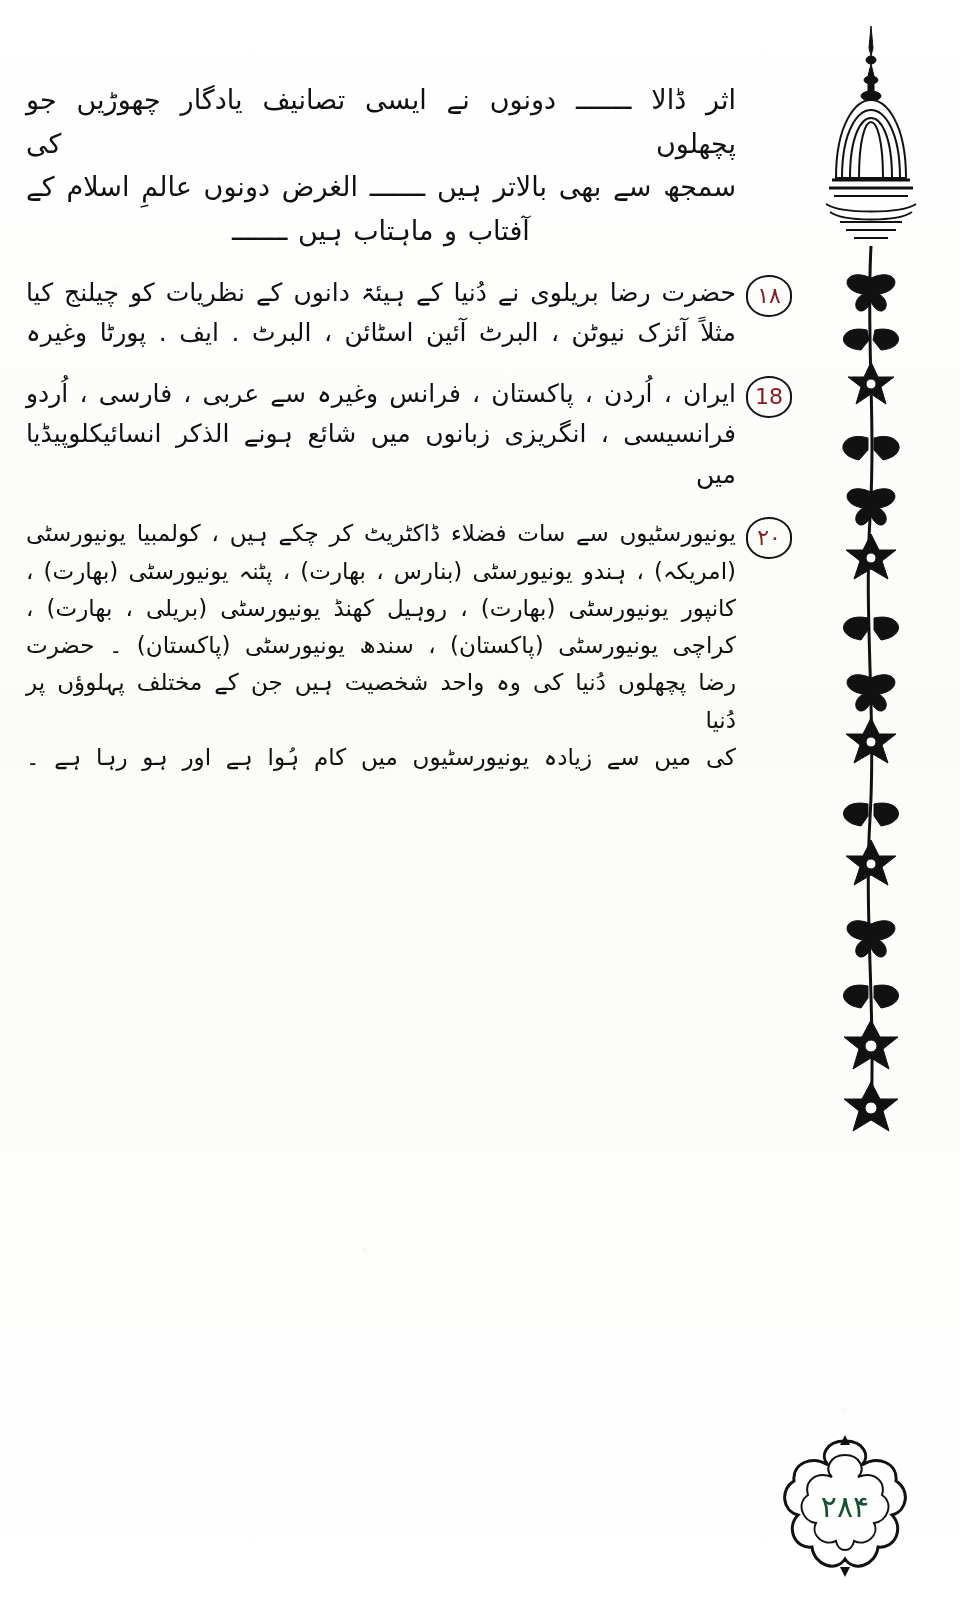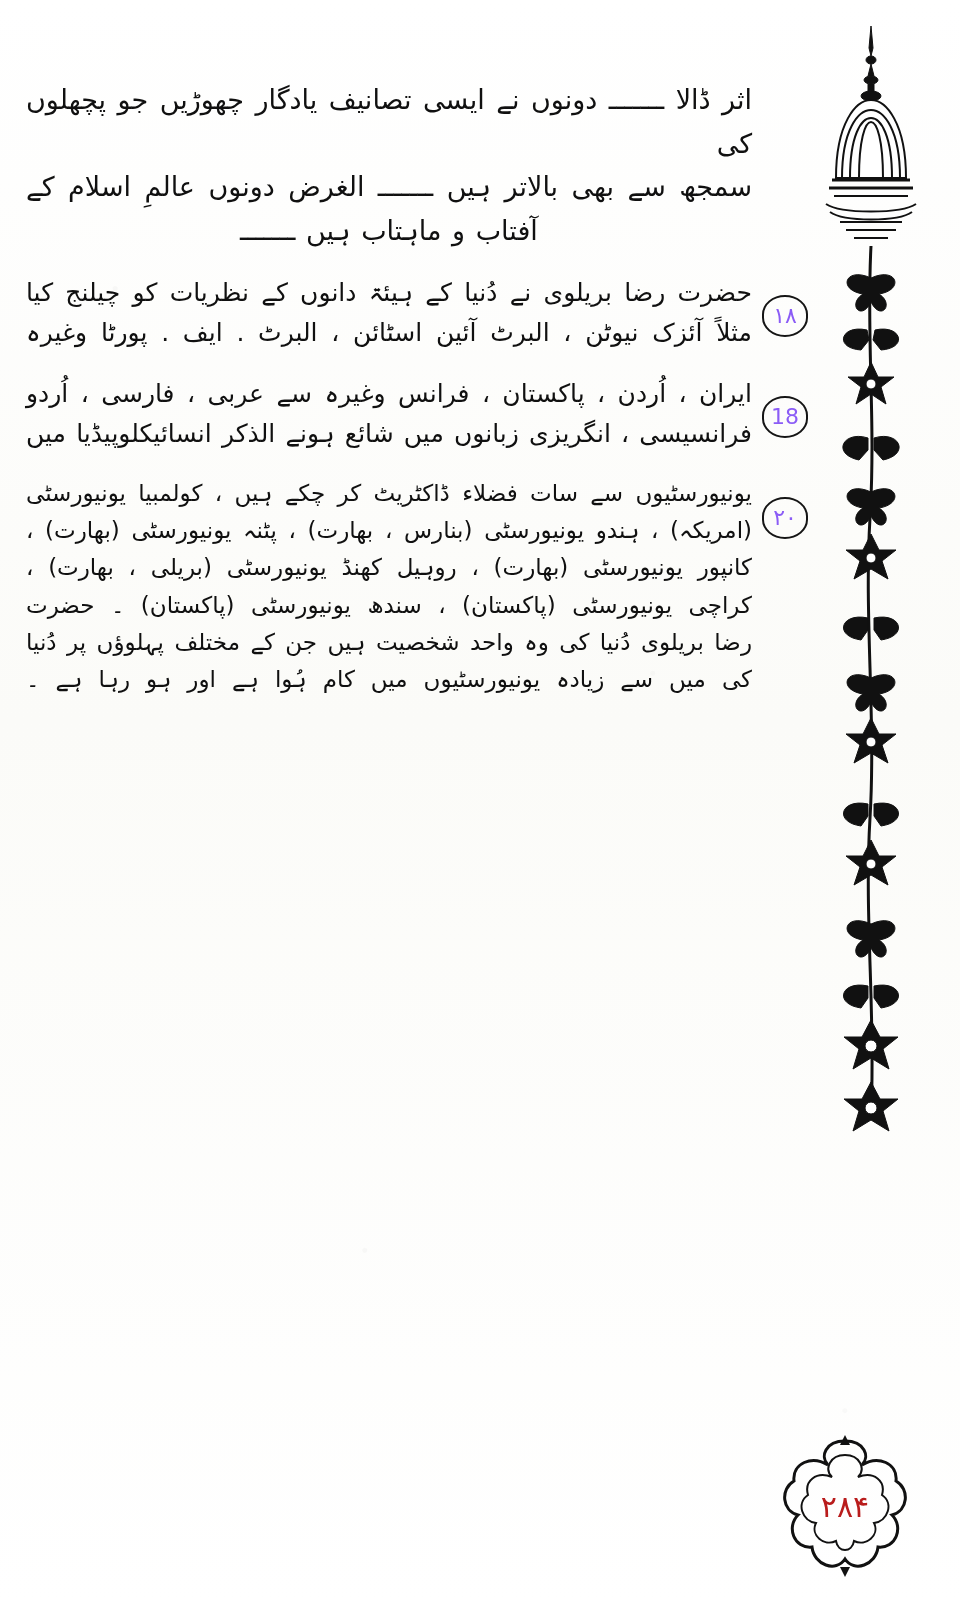--- a/index.html
+++ b/index.html
@@ -28,45 +28,45 @@
       radial-gradient(circle at 38% 78%, rgba(0,0,0,0.022) 0 2px, transparent 3px),
       radial-gradient(circle at 88% 88%, rgba(0,0,0,0.018) 0 2px, transparent 3px),
       linear-gradient(180deg, #ffffff 0%, #fbfbf8 45%, #ffffff 100%);
     pointer-events: none;
   }
 
   
   .text-column {
     position: absolute;
     top: 78px;
-    right: 152px;
+    right: 168px;
     left: 26px;
     direction: rtl;
     text-align: right;
   }
 
   .para {
     position: relative;
     margin-bottom: 20px;
     display: flex;
     flex-direction: row;
     align-items: flex-start;
     gap: 10px;
   }
 
   .marker {
     flex: 0 0 auto;
     width: 46px;
     height: 42px;
-    margin-top: 22px;
+    margin-top: 2px;
     display: flex;
     align-items: center;
     justify-content: center;
     font-size: 22px;
-    color: #8b5cf6;
+    color: #7f1d1d;
     font-family: "DejaVu Sans", sans-serif;
     border: 2px solid #151515;
     border-radius: 50% / 46%;
     line-height: 1;
     box-sizing: border-box;
   }
   .marker.blank {
     border: none;
   }
 
@@ -108,21 +108,21 @@
     bottom: 22px;
     width: 150px;
     height: 150px;
     display: flex;
     align-items: center;
     justify-content: center;
   }
   .page-number-text {
     position: absolute;
     font-size: 30px;
-    color: #b91c1c;
+    color: #14532d;
     font-family: "DejaVu Sans", sans-serif;
     letter-spacing: 1px;
   }
 </style>
 </head>
 <body>
 
 <div class="page">
   <div class="paper-texture"></div>
 
@@ -248,21 +248,21 @@
       </div>
     </div>
 
     <div class="para s3">
       <div class="marker">۲۰</div>
       <div class="lines">
         <div class="line j">یونیورسٹیوں سے سات فضلاء ڈاکٹریٹ کر چکے ہیں ، کولمبیا یونیورسٹی</div>
         <div class="line j">(امریکہ) ، ہندو یونیورسٹی (بنارس ، بھارت) ، پٹنہ یونیورسٹی (بھارت) ،</div>
         <div class="line j">کانپور یونیورسٹی (بھارت) ، روہیل کھنڈ یونیورسٹی (بریلی ، بھارت) ،</div>
         <div class="line j">کراچی یونیورسٹی (پاکستان) ، سندھ یونیورسٹی (پاکستان) ۔ حضرت</div>
-        <div class="line j">رضا بریلوی دُنیا کی وہ واحد شخصیت ہیں جن کے مختلف پہلوؤں پر دُنیا</div>
+        <div class="line j">رضا پچھلوں دُنیا کی وہ واحد شخصیت ہیں جن کے مختلف پہلوؤں پر دُنیا</div>
         <div class="line j">کی میں سے زیادہ یونیورسٹیوں میں کام ہُوا ہے اور ہو رہا ہے ۔</div>
       </div>
     </div>
 
   </div>
 
   <div class="page-number-cartouche">
     <svg viewBox="0 0 150 150" width="150" height="150" xmlns="http://www.w3.org/2000/svg">
       <g fill="none" stroke="#111" stroke-width="3">
         <path d="M75 10

